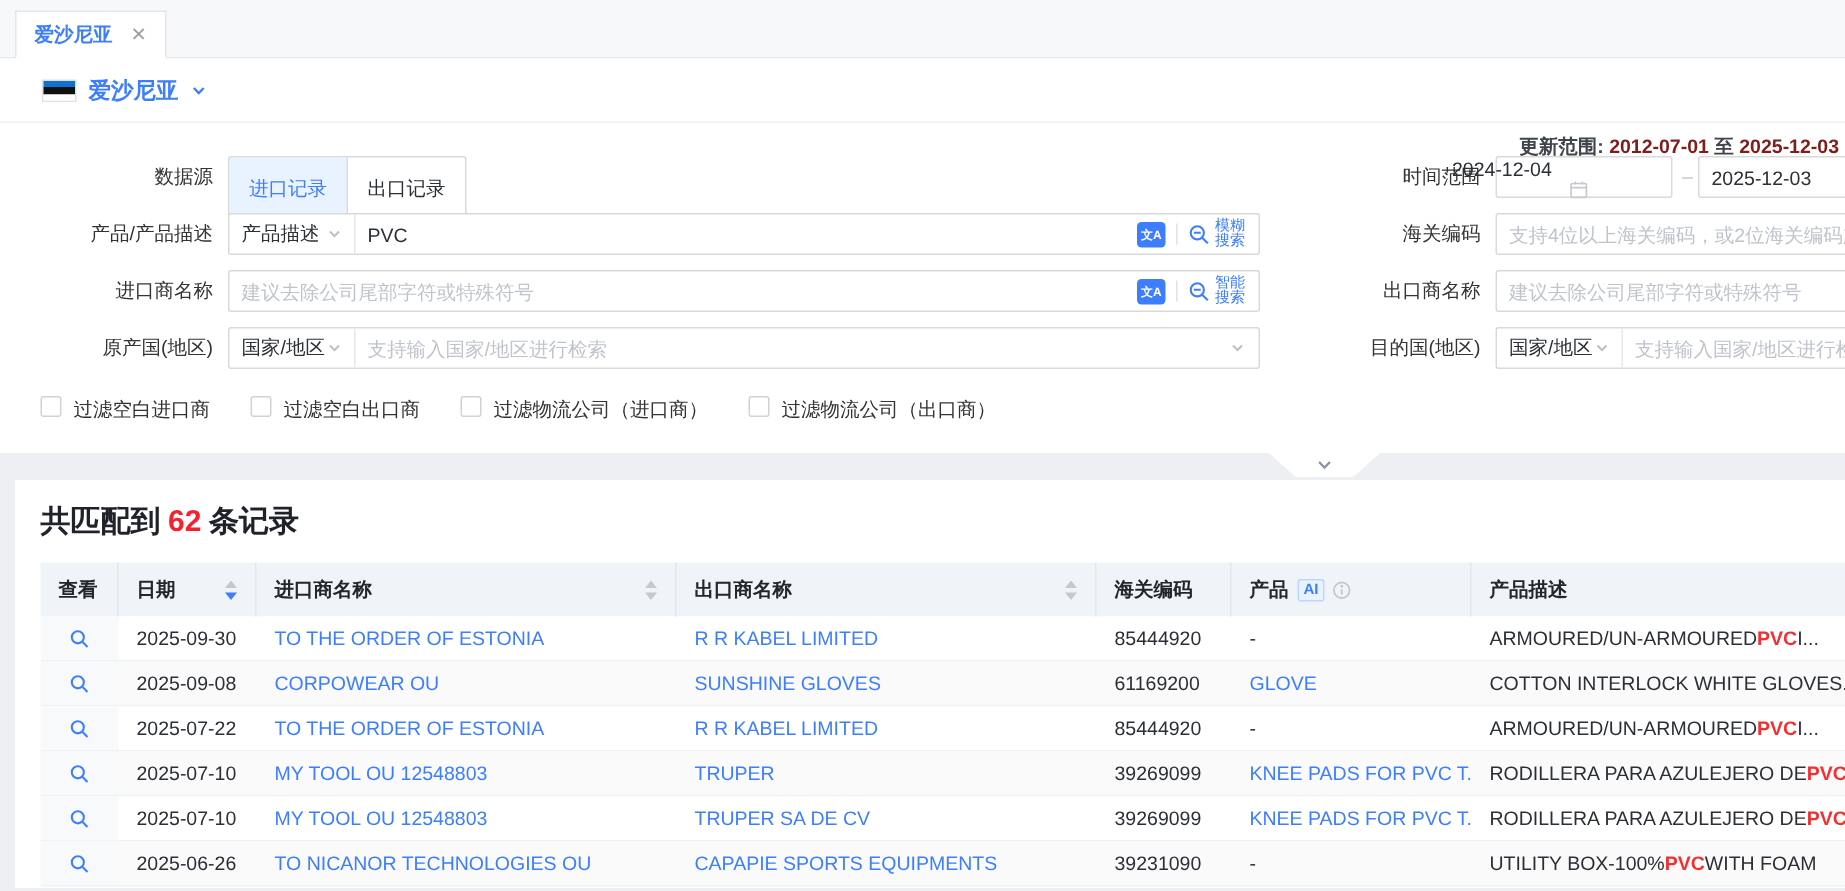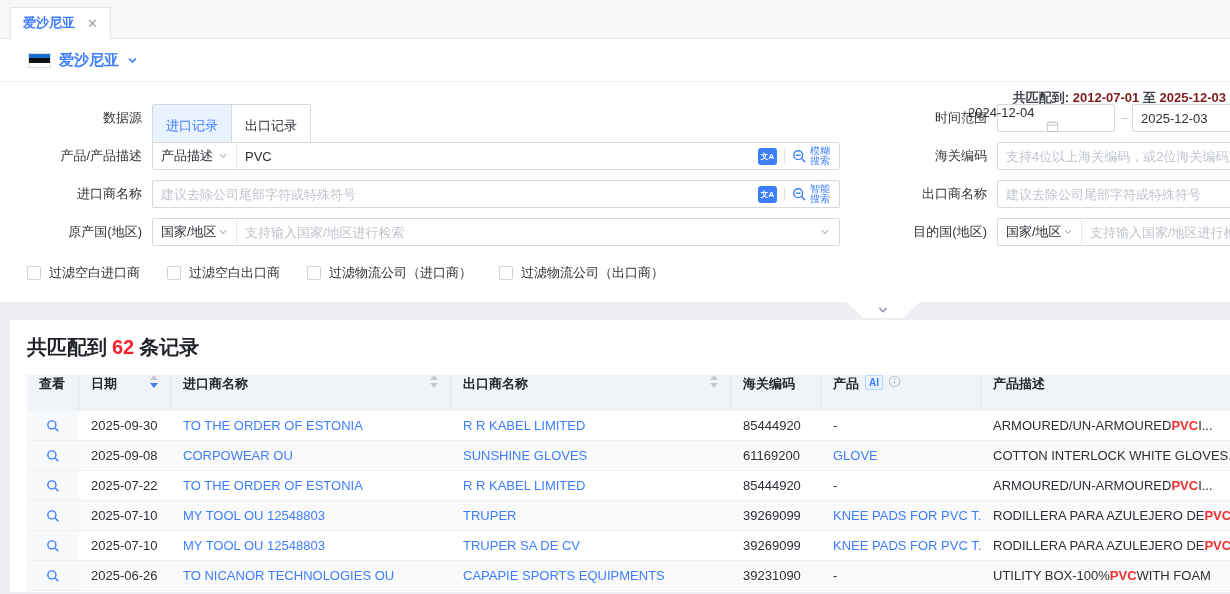--- a/index.html
+++ b/index.html
@@ -48,34 +48,34 @@
   .cal { color:#c6c9ce; margin-right:7px; display:inline-flex; }
   .dash { position:absolute; left:1120px; width:10px; text-align:center; line-height:28px; color:#c0c4cc; }
   
   .seg { position:absolute; display:flex; height:44px; border:1px solid #d9d9d9;
     border-radius:2px; overflow:hidden; background:#fff; }
   .seg-item { display:flex; align-items:center; padding:0 13px; color:#2b2f36; }
   .seg-item + .seg-item { border-left:1px solid #d9d9d9; }
   .seg-item.active { background:#e9f2ff; color:#3d7eff; }
   
   .cbrow { position:absolute; top:222px; left:27px; display:flex; gap:27px; align-items:center; height:24px; }
-  .cb { display:flex; align-items:center; gap:8px; color:#333; }
+  .cb { display:flex; align-items:flex-start; gap:8px; color:#333; }
   .cbbox { width:14px; height:14px; border:1px solid #cfd3d9; border-radius:2px; background:#fff; }
   
   .notch { position:absolute; top:302px; left:846px; width:74px; height:16px; background:#fff;
     clip-path:polygon(0 0,100% 0,76% 100%,24% 100%); display:flex; align-items:center;
     justify-content:center; color:#8c92a0; z-index:3; }
   
   .panel2 { position:absolute; top:320px; left:10px; width:1220px; height:272px;
     background:#fff; overflow:hidden; }
   .summary { position:absolute; top:14px; left:17px; font-size:20px; font-weight:bold; color:#1f2329; }
   .summary .count { color:#f5222d; margin:0 5px; }
   .table { position:absolute; top:55px; left:17px; width:1240px; }
   .thead { display:flex; height:36px; background:#f0f3f8; font-weight:bold; }
-  .th { flex:none; display:flex; align-items:flex-start; padding:0 12px;
+  .th { flex:none; display:flex; align-items:center; padding:12px 12px;
     border-right:1px solid #e2e6ee; color:#23262b; }
   .th:last-child { border-right:none; }
   .trow { display:flex; height:30px; background:#fff; border-bottom:1px solid #f0f1f3; }
   .trow.alt { background:#fafafa; }
   .td { flex:none; display:flex; align-items:center; padding:0 12px;
     overflow:hidden; white-space:nowrap; color:#2b2f36; }
   .td.view { justify-content:center; padding:0; background:#f8f9fb; }
   .c-view{width:52px} .c-date{width:92px} .c-imp{width:280px} .c-exp{width:280px}
   .c-hs{width:90px} .c-prod{width:160px} .c-desc{width:276px}
   .link { color:#3d7eff; }
@@ -112,21 +112,21 @@
       <span class="country-name">爱沙尼亚</span>
       <span class="chev">
         <svg width="11" height="11" viewBox="0 0 10 10">
             <path d="M2 3.3 L5 6.4 L8 3.3" fill="none" stroke="currentColor" stroke-width="1.4"></path>
           </svg>
       </span>
     </div>
     <div class="hr"></div>
 
     <div class="update-range">
-      <span>共匹配到:</span>
+      <span>更新范围:</span>
       <b>2012-07-01</b>
       <span>至</span>
       <b>2025-12-03</b>
     </div>
 
     <span class="flabel" style="top:65px;left:0;">数据源</span>
     <div class="seg" style="top:65px;left:152px;">
       <span class="seg-item active">进口记录</span>
       <span class="seg-item">出口记录</span>
     </div>

